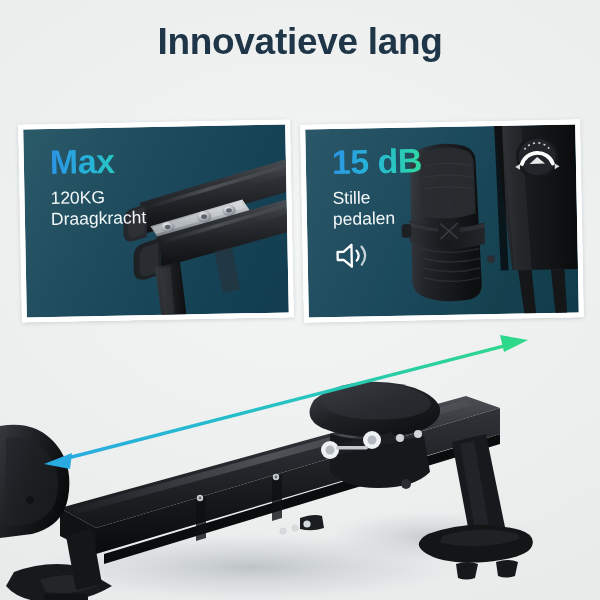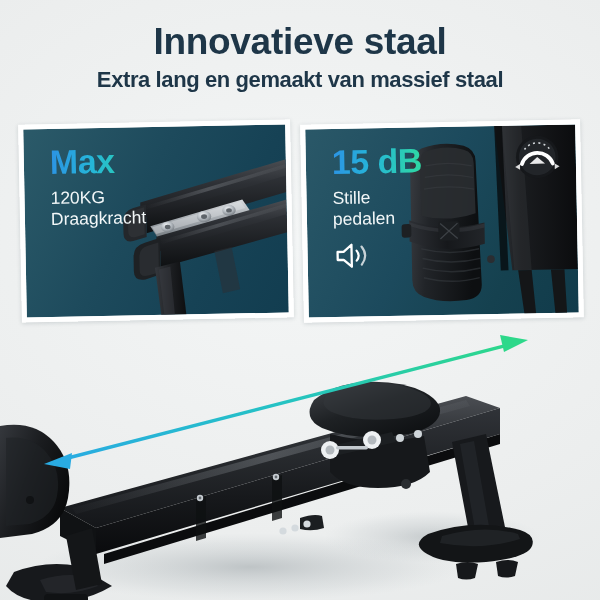--- a/index.html
+++ b/index.html
@@ -118,22 +118,21 @@
 
   .hero-arrow { position: absolute; inset: 0; z-index: 5; }
   .hero-machine { position: absolute; inset: 0; z-index: 3; }
 </style>
 </head>
 <body>
 
 <div id="stage">
 
   <div class="header">
-    <div class="title">Innovatieve staal</div>
-    <div class="subtitle">Extra lang en gemaakt van massief staal</div>
+    <div class="title">Innovatieve lang</div>
   </div>
 
   <div class="panels">
 
     <div class="panel panel-left">
       <div class="panel-inner">
 
         <svg class="rail-art" viewBox="0 0 272 198" preserveAspectRatio="none">
           <defs>
             <linearGradient id="railTop" x1="0" y1="0" x2="0" y2="1">

